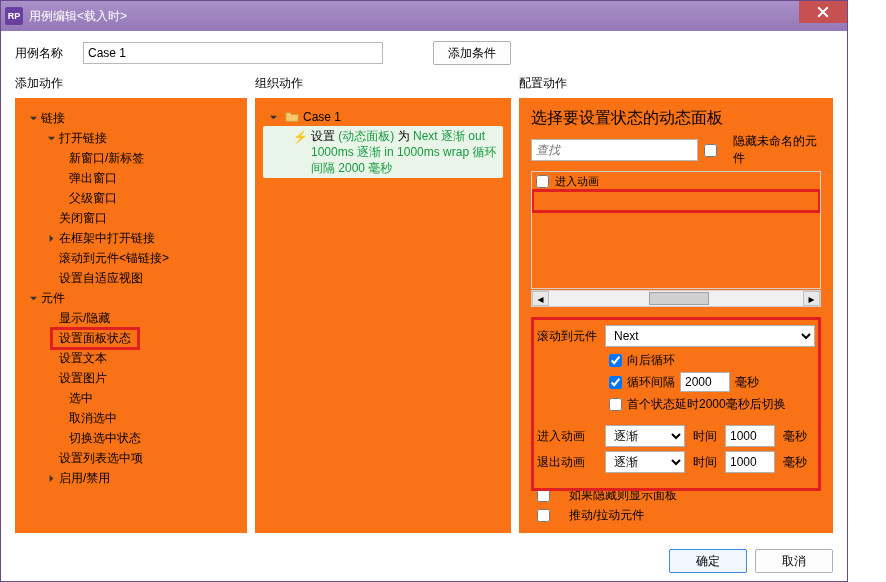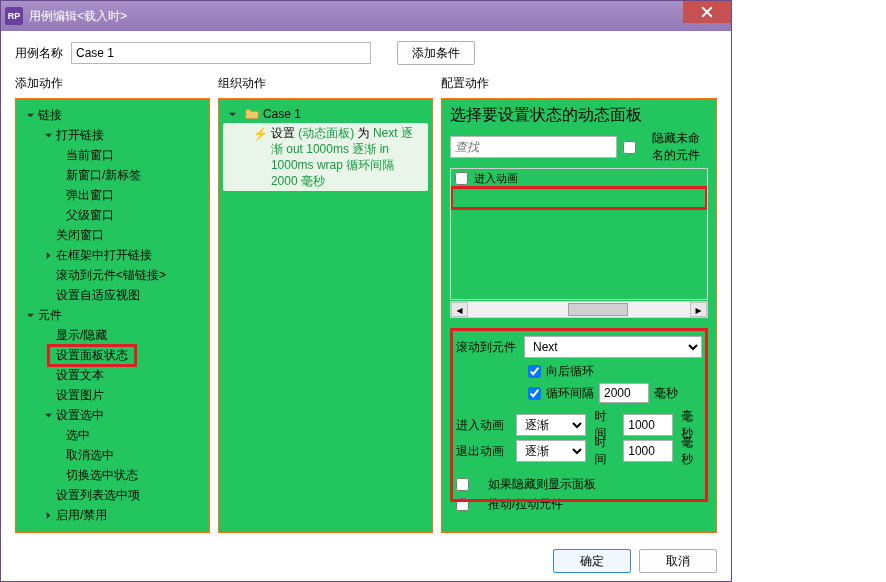--- a/index.html
+++ b/index.html
@@ -1,38 +1,38 @@
 <!DOCTYPE html>
 <html><head>
 <meta charset="utf-8">
 <style>
 * { box-sizing: border-box; margin: 0; padding: 0; font-family: 'Microsoft YaHei', SimSun, Arial, sans-serif; font-size: 12px; }
 body { background: #fff; width: 886px; height: 582px; overflow: hidden; }
 
-.window { width: 732px; height: 582px; border: 1px solid #6b4a8c; display: flex; flex-direction: column; background: #fff; }
+.window { width: 848px; height: 582px; border: 1px solid #6b4a8c; display: flex; flex-direction: column; background: #fff; }
 
 .titlebar { height: 30px; background: linear-gradient(to bottom, #a890c8, #9478b8); display: flex; align-items: center; padding-left: 4px; color: #fff; font-size: 12px; position: relative; }
 .titlebar .app-icon { width: 18px; height: 18px; background: #6b3fa0; border-radius: 2px; display: flex; align-items: center; justify-content: center; color: #fff; font-size: 9px; font-weight: bold; margin-right: 6px; }
 .titlebar .title { font-size: 12px; }
 .close-btn { position: absolute; right: 0; top: 0; width: 48px; height: 22px; background: #c75050; display: flex; align-items: center; justify-content: center; color: #fff; }
 .close-btn svg { width: 12px; height: 12px; }
 
-.case-row { display: flex; align-items: center; padding: 10px 14px; gap: 8px; }
+.case-row { display: flex; align-items: center; padding: 10px 14px; gap: 20px; }
 .case-row label { font-size: 12px; }
 .case-row input[type=text] { flex: 0 0 300px; height: 22px; border: 1px solid #b8b8b8; padding: 0 4px; }
 .btn { height: 24px; padding: 0 14px; background: #fdfdfd; border: 1px solid #b0b0b0; border-radius: 2px; cursor: pointer; font-size: 12px; }
 .btn.primary { border: 1px solid #3a8be0; background: #f0f7ff; }
 
 .columns { flex: 1; display: flex; padding: 0 14px 8px 14px; gap: 8px; min-height: 0; }
 .col { display: flex; flex-direction: column; min-height: 0; }
 .col1 { width: 232px; }
 .col2 { width: 256px; }
 .col3 { flex: 1; }
 .col-header { font-size: 12px; padding-bottom: 6px; }
-.col-body { flex: 1; border: 1px solid #f97316; background: #22c55e; overflow: auto; }
+.col-body { flex: 1; border: 4px solid #f97316; background: #f97316; overflow: auto; }
 
 .tree { padding: 6px 4px; }
 .tree-item { display: flex; align-items: center; height: 20px; cursor: default; white-space: nowrap; }
 .tree-item.lvl0 { padding-left: 4px; }
 .tree-item.lvl1 { padding-left: 22px; }
 .tree-item.lvl2 { padding-left: 46px; }
 .tree-toggle { width: 12px; height: 12px; margin-right: 2px; display: inline-flex; align-items: center; justify-content: center; color: #555; }
 .tree-toggle svg { width: 9px; height: 9px; }
 .tree-label { font-size: 12px; }
 .highlight-red { border: 3px solid #e02020; padding: 0 6px; margin-left: -9px;}
@@ -121,23 +121,20 @@
           </div>
           <div class="tree-item lvl1">
             <span class="tree-toggle">
                 <svg viewBox="0 0 10 10">
                   <path d="M1 3 L5 7 L9 3" fill="#333"></path>
                 </svg>
               </span>
             <span class="tree-label">打开链接</span>
           </div>
           <div class="tree-item lvl2">
-              <span class="tree-label">当前窗口</span>
-            </div>
-          <div class="tree-item lvl2">
               <span class="tree-label">新窗口/新标签</span>
             </div>
           <div class="tree-item lvl2">
               <span class="tree-label">弹出窗口</span>
             </div>
           <div class="tree-item lvl2">
               <span class="tree-label">父级窗口</span>
             </div>
           <div class="tree-item lvl1">
               <span style="width:14px"></span>
@@ -177,28 +174,20 @@
               <span class="tree-label highlight-red">设置面板状态</span>
             </div>
           <div class="tree-item lvl1">
               <span style="width:14px"></span>
               <span class="tree-label">设置文本</span>
             </div>
           <div class="tree-item lvl1">
               <span style="width:14px"></span>
               <span class="tree-label">设置图片</span>
             </div>
-          <div class="tree-item lvl1">
-            <span class="tree-toggle">
-                <svg viewBox="0 0 10 10">
-                  <path d="M1 3 L5 7 L9 3" fill="#333"></path>
-                </svg>
-              </span>
-            <span class="tree-label">设置选中</span>
-          </div>
           <div class="tree-item lvl2">
               <span class="tree-label">选中</span>
             </div>
           <div class="tree-item lvl2">
               <span class="tree-label">取消选中</span>
             </div>
           <div class="tree-item lvl2">
               <span class="tree-label">切换选中状态</span>
             </div>
           <div class="tree-item lvl1">
@@ -275,20 +264,24 @@
             <div class="check-row">
               <input type="checkbox" checked="" style="">
               <span>向后循环</span>
             </div>
             <div class="check-row">
               <input type="checkbox" checked="" style="">
               <span>循环间隔</span>
               <input type="text" value="2000" style="">
               <span class="unit">毫秒</span>
             </div>
+            <div class="check-row">
+              <input type="checkbox" style="">
+              <span>首个状态延时2000毫秒后切换</span>
+            </div>
             <div style="height:8px"></div>
             <div class="form-row">
               <span class="lbl">进入动画</span>
               <select class="narrow"><option>逐渐</option></select>
               <span>时间</span>
               <input type="text" class="num" value="1000" style="">
               <span class="unit">毫秒</span>
             </div>
             <div class="form-row">
               <span class="lbl">退出动画</span>

